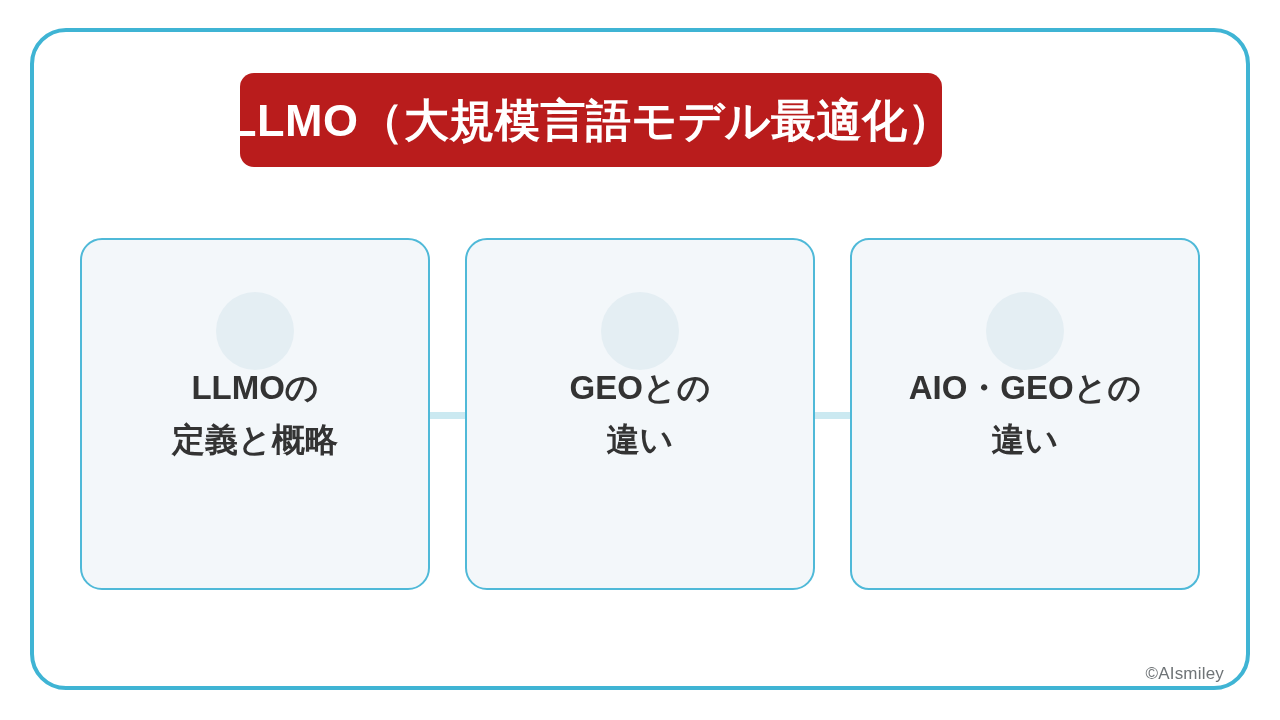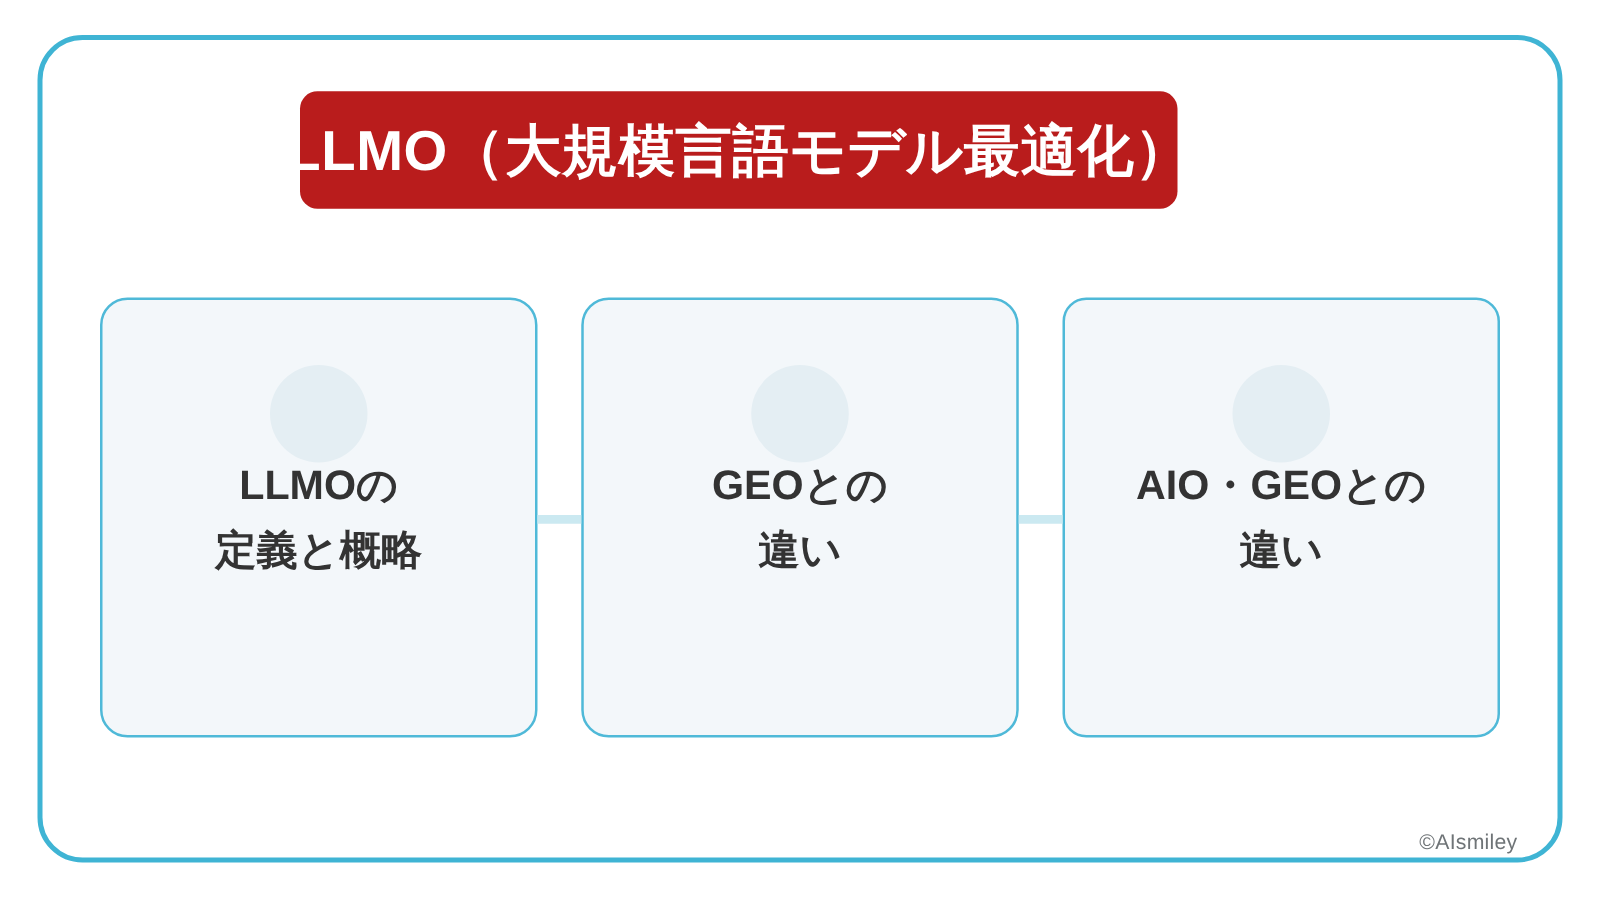--- a/index.html
+++ b/index.html
@@ -116,21 +116,21 @@
     top: 174px;
     height: 7px;
     background: #cbe9f1;
   }
   .connector-0 { left: 350px; width: 35px; }
   .connector-1 { left: 735px; width: 35px; }
 
   
   .watermark {
     position: absolute;
-    right: 66px;
+    right: 56px;
     bottom: 36px;
     color: #6f7477;
     font-size: 17px;
     font-weight: normal;
     letter-spacing: 0.2px;
     font-family: "Liberation Sans", "DejaVu Sans", sans-serif;
   }
 </style>
 </head>
 <body>

